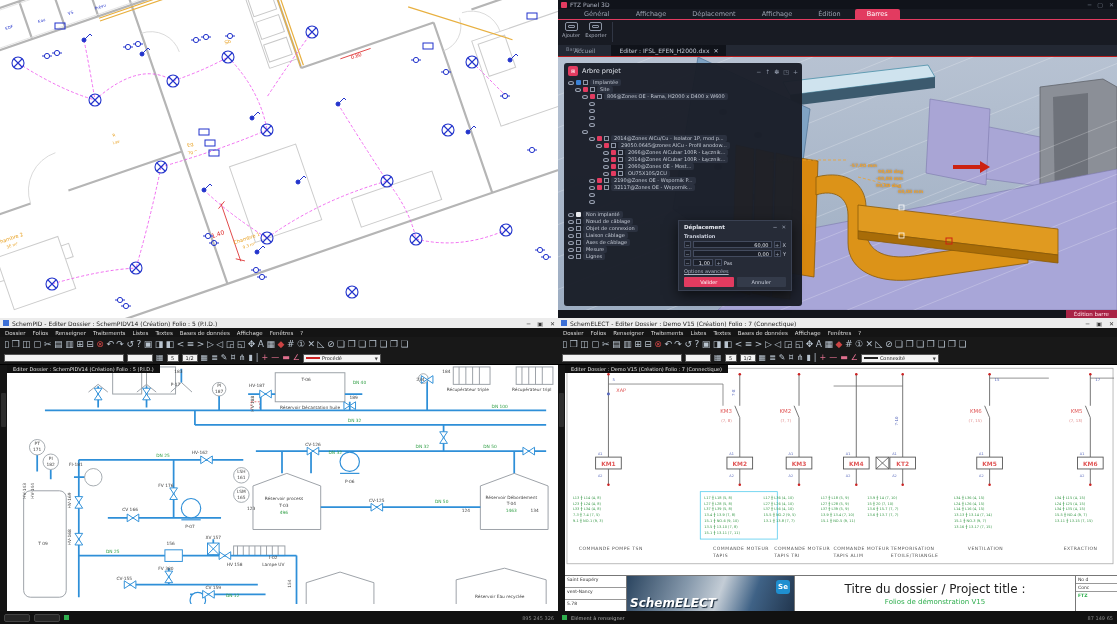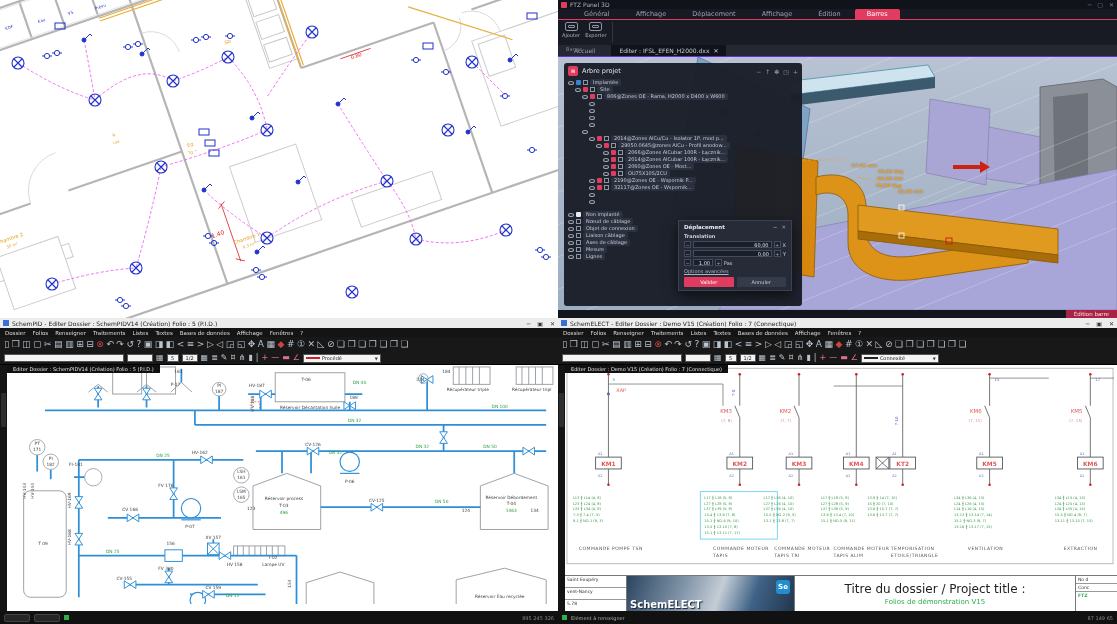--- a/index.html
+++ b/index.html
@@ -2,21 +2,21 @@
 <html><head>
 <meta charset="utf-8">
 <style>
   *{margin:0;padding:0;box-sizing:border-box}
   html,body{width:1117px;height:624px;overflow:hidden;background:#000;font-family:"DejaVu Sans",sans-serif}
   .screen{display:grid;grid-template-columns:558px 559px;grid-template-rows:318px 306px;width:1117px;height:624px}
   section{position:relative;overflow:hidden}
   
   #q-plan{background:#fff}
   
-  #q-ftz{background:#6d28d9;color:#cfd3dc}
+  #q-ftz{background:#b91c1c;color:#cfd3dc}
   .ftz-title{height:9px;background:#10131a;display:flex;align-items:center;font-size:6px;color:#aeb4c2;padding:0 3px;gap:3px}
   .ftz-logo{width:6px;height:6px;background:#e23b60;border-radius:1px;flex:0 0 auto}
   .ftz-winbtns{margin-left:auto;display:flex;gap:6px;color:#79808f;font-size:6px}
   .ftz-tabs{height:11px;background:#171a22;display:flex;align-items:center;gap:2px;padding-left:14px;border-bottom:1px solid #e23b60}
   .ftz-tab{font-size:6.5px;color:#9aa1af;padding:1px 12px;cursor:default}
   .ftz-tab.act{background:#e23b60;color:#fff;border-radius:2px 2px 0 0}
   .ftz-ribbon{height:25px;background:#181b23;display:flex;align-items:flex-start;padding:2px 4px;gap:5px}
   .rbtn{display:flex;flex-direction:column;align-items:center;gap:1px;font-size:5px;color:#aab0bd}
   .rbtn .ric{width:13px;height:9px;border:1px solid #8d95a5;border-radius:2px;position:relative}
   .rbtn .ric:after{content:"";position:absolute;left:2px;top:2px;right:2px;bottom:2px;border:1px solid #8d95a5;border-radius:1px}
@@ -74,21 +74,21 @@
   .sq{width:5px;height:5px;background:#2fae4e;flex:0 0 auto}
   .sbtn{height:8px;width:26px;background:#262626;border:1px solid #444;border-radius:2px}
   .s-status .num{margin-left:auto;color:#888}
   
   .tblock{position:absolute;left:0;bottom:0;width:557px;height:36px;background:#fff;border-top:1px solid #777;display:flex;z-index:2}
   .tb-left{width:62px;border-right:1px solid #777;font-size:4.5px;color:#333;display:flex;flex-direction:column}
   .tb-left div{flex:1;border-bottom:1px solid #999;padding:1px 2px}
   .tb-left div:last-child{border-bottom:none}
   .photo{width:168px;position:relative;background:linear-gradient(110deg,#2b4560,#8598ab 35%,#c4cdd6 55%,#3f6286 75%,#22364e);border-right:1px solid #777}
   .selogo{position:absolute;right:4px;top:4px;width:14px;height:14px;background:#1f8fd0;border-radius:3px;color:#fff;font-size:7px;font-weight:bold;display:flex;align-items:center;justify-content:center}
-  .sebrand{position:absolute;left:3px;bottom:1px;color:#fff;font-size:10px;font-weight:bold;text-shadow:1px 1px 1px #123}
+  .sebrand{position:absolute;left:3px;bottom:1px;color:#fff;font-size:12px;font-weight:bold;font-style:italic;text-shadow:1px 1px 1px #123}
   .tb-mid{flex:1;border-right:1px solid #777;display:flex;flex-direction:column;align-items:center;justify-content:center;gap:2px}
   .tb-mid .l1{font-size:12px;color:#222}
   .tb-mid .l2{font-size:7px;color:#2fae4e}
   .tb-right{width:46px;font-size:4.5px;color:#333;display:flex;flex-direction:column}
   .tb-right div{padding:1px 2px;border-bottom:1px solid #999}
   .tb-right .grn{color:#2fae4e;font-weight:bold;border-bottom:none}
   text{font-family:"DejaVu Sans",sans-serif}
 </style>
 </head>
 <body>

